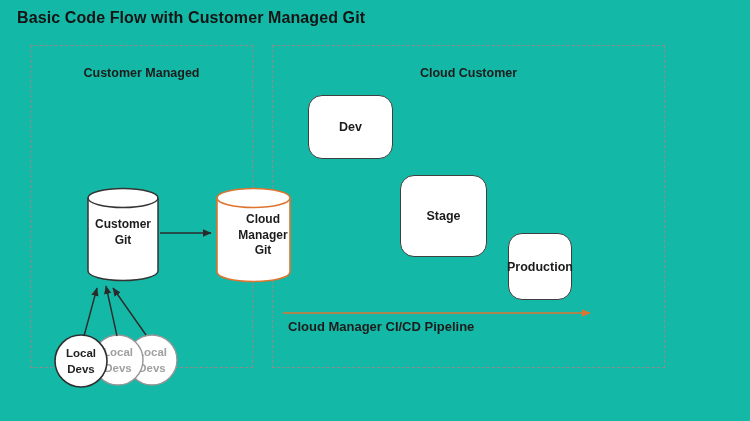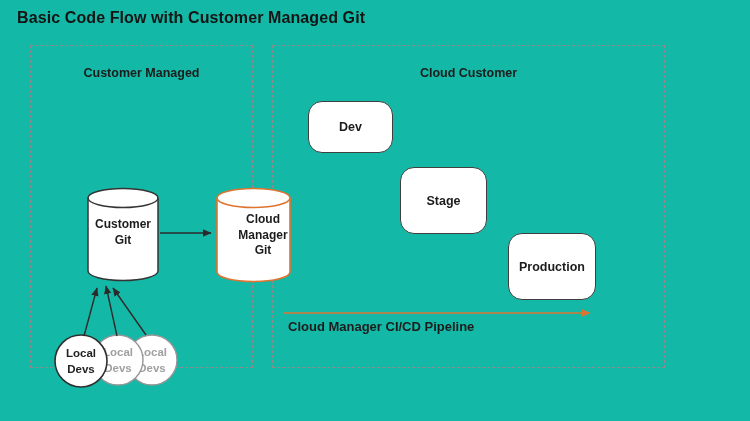--- a/index.html
+++ b/index.html
@@ -18,23 +18,23 @@
     text-align:center;margin-top:20px;
     font-size:12.5px;font-weight:700;color:#1c1c1c;
   }
   svg.overlay{position:absolute;left:0;top:0;z-index:2;pointer-events:none;}
   .env-node{
     position:absolute;z-index:3;background:#fff;
     border:1.5px solid #3f3f3f;border-radius:14px;box-sizing:border-box;
     display:flex;align-items:center;justify-content:center;
     font-size:12.5px;font-weight:700;color:#1c1c1c;
   }
-  .node-dev{left:308px;top:101px;width:85px;height:52px;}
-  .node-stage{left:400px;top:167px;width:87px;height:67px;}
-  .node-production{left:508px;top:233px;width:88px;height:67px;}
+  .node-dev{left:308px;top:95px;width:85px;height:64px;}
+  .node-stage{left:400px;top:175px;width:87px;height:82px;}
+  .node-production{left:508px;top:233px;width:64px;height:67px;}
   .cyl-label{
     position:absolute;z-index:3;text-align:center;
     font-size:12px;font-weight:700;color:#1c1c1c;line-height:15.5px;
   }
   .customer-git-label{left:86px;top:217px;width:74px;}
   .cloud-git-label{left:216px;top:212px;width:94px;}
   .pipeline-label{
     position:absolute;left:288px;top:319px;z-index:3;
     font-size:13px;font-weight:700;color:#1c1c1c;
   }

